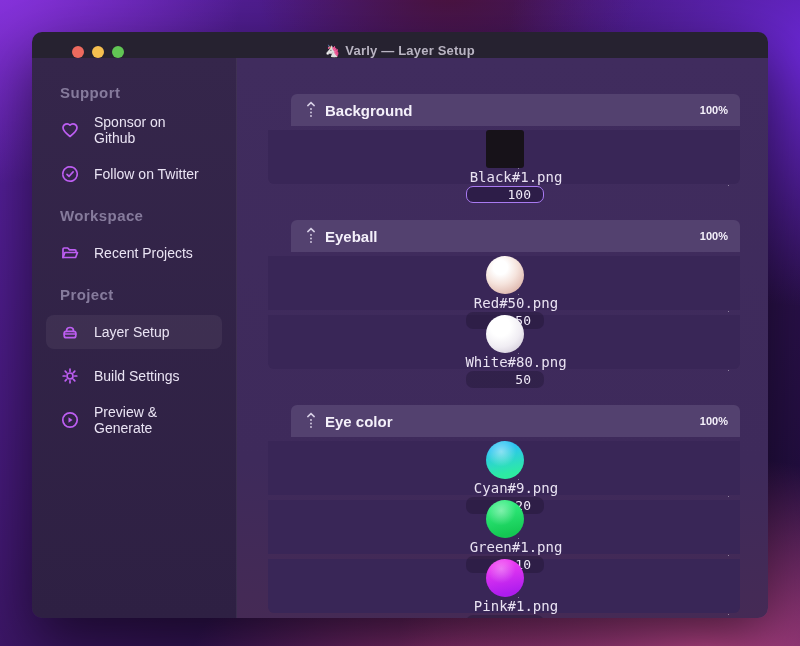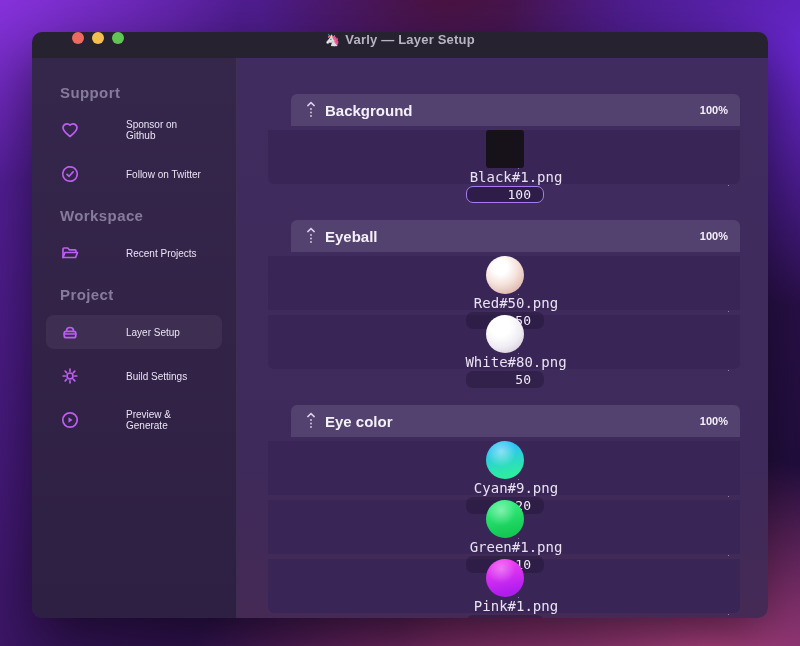--- a/index.html
+++ b/index.html
@@ -11,37 +11,37 @@
       radial-gradient(45% 38% at 55% 108%, rgba(196,64,130,.7), rgba(196,64,130,0) 72%),
       radial-gradient(48% 48% at -2% -4%, #8d35e3, rgba(141,53,227,0) 68%),
       radial-gradient(55% 55% at 103% 8%, #6d28d9, rgba(109,40,217,0) 72%),
       radial-gradient(32% 26% at 56% -2%, rgba(74,18,52,.9), rgba(74,18,52,0) 75%),
       linear-gradient(135deg,#5b21a8 0%,#351458 55%,#1c0c38 100%);
   }
   .window{position:absolute;left:32px;top:32px;width:736px;height:586px;
     border-radius:10px;overflow:hidden;box-shadow:0 24px 60px rgba(0,0,0,.55);
     display:flex;flex-direction:column;}
   
-  .titlebar{height:26px;flex:0 0 26px;background:#262230;display:flex;align-items:flex-start;
+  .titlebar{height:26px;flex:0 0 26px;background:#262230;display:flex;align-items:flex-end;
     position:relative;padding-left:28px;}
   .lights{display:flex;gap:8px;margin-left:12px;}
   .light{width:12px;height:12px;border-radius:50%;}
   .title{position:absolute;left:0;right:0;text-align:center;color:#b9b4c2;
     font-size:13px;font-weight:700;letter-spacing:.2px;}
   
   .wbody{flex:1;display:flex;min-height:0;}
   .sidebar{width:205px;flex:0 0 205px;background:linear-gradient(180deg,#35264b,#2e2043);
     border-right:1px solid rgba(255,255,255,.06);padding:14px 14px 0 14px;}
   .section-label{color:#867b9c;font-size:15px;font-weight:700;letter-spacing:.4px;
     padding:0 14px;margin:16px 0 12px 0;}
   .section:first-child .section-label{margin-top:12px;}
   .side-item{display:flex;align-items:center;gap:14px;height:34px;padding:0 14px;
     border-radius:8px;margin-bottom:10px;cursor:pointer;}
   .side-item.selected{background:rgba(255,255,255,.06);}
-  .side-item .lbl{color:#eae4f4;font-size:10px;margin-left:32px;}
+  .side-item .lbl{color:#eae4f4;font-size:14px;}
   .sicon{width:20px;height:20px;flex:0 0 20px;display:block;}
   .sicon svg{display:block;}
   
   .main{flex:1;background:linear-gradient(180deg,#402c5e 0%,#3e2a5b 72%,#452a55 100%);
     padding:36px 28px 0 31px;overflow:hidden;}
   .group{margin-bottom:36px;}
   .group-header{height:32px;background:#53416f;border-radius:6px 6px 0 0;
     display:flex;align-items:center;padding:0 12px 0 15px;margin-bottom:4px;margin-left:23px;}
   .drag{width:10px;height:18px;margin-right:9px;cursor:grab;}
   .group-title{color:#f4f0fa;font-size:15px;font-weight:700;}

